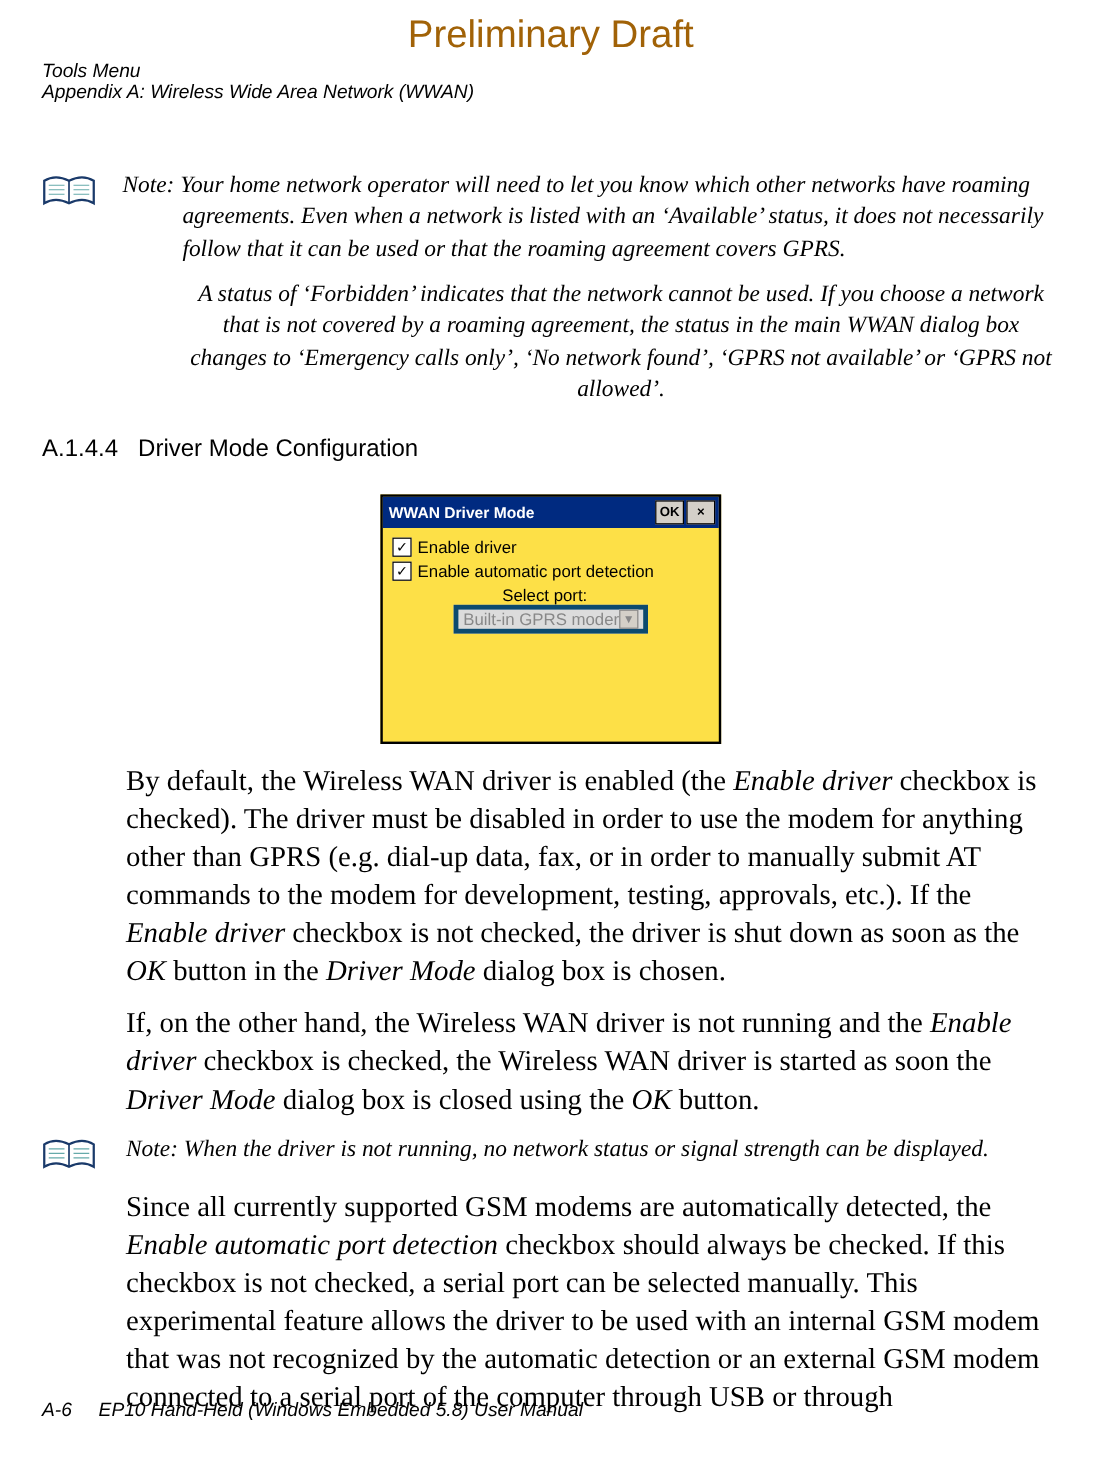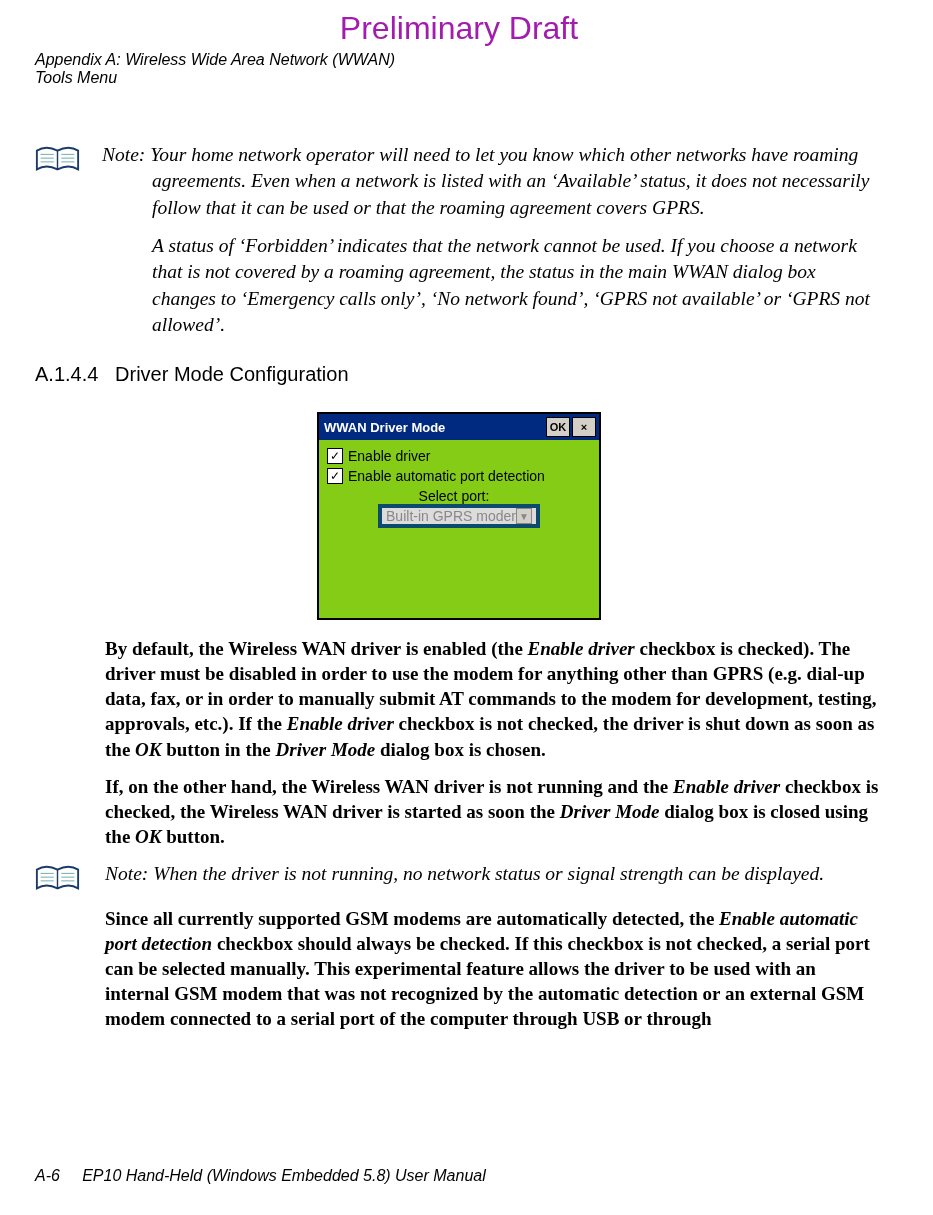--- a/index.html
+++ b/index.html
@@ -12,21 +12,21 @@
   }
   .page {
     box-sizing: border-box;
     width: 933px;
     height: 1215px;
     padding: 10px 50px 30px 35px;
     position: relative;
   }
   .draft {
     text-align: center;
-    color: #a21caf;
+    color: #a16207;
     font-size: 32px;
     font-family: Arial, Helvetica, sans-serif;
     margin-bottom: 4px;
   }
   .appendix {
     font-family: "Trebuchet MS", Verdana, Arial, sans-serif;
     font-style: italic;
     font-size: 16px;
     margin-bottom: 55px;
   }
@@ -62,25 +62,24 @@
     padding-left: 50px;
     text-indent: -50px;
   }
   .section-h {
     font-family: "Trebuchet MS", Verdana, Arial, sans-serif;
     font-weight: normal;
     font-size: 20px;
     margin: 24px 0 26px 0;
   }
   .body-text {
-    font-size: 19px;
+    font-size: 24px;
     line-height: 1.32;
     margin-left: 70px;
     margin-bottom: 12px;
-    font-weight: bold;
   }
   .body-text .it { font-style: italic; }
   .note2 {
     display: flex;
     align-items: flex-start;
     margin: 8px 0 8px 0;
   }
   .note2 .note-icon { margin-right: 25px; }
   .note2 .note-body {
     font-style: italic;
@@ -97,21 +96,21 @@
   }
   
   .dialog-wrap {
     display: flex;
     justify-content: center;
     margin: 0 0 16px 0;
   }
   .dialog {
     width: 280px;
     border: 2px solid #000;
-    background: #84cc16;
+    background: #fde047;
     font-family: Tahoma, Arial, sans-serif;
     font-size: 13px;
   }
   .titlebar {
     display: flex;
     align-items: center;
     background: #002a80;
     color: #fff;
     font-weight: bold;
     padding: 3px 3px;
@@ -175,38 +174,38 @@
     font-size: 10px; color:#888;
   }
 </style>
 </head>
 <body>
 
 <div class="page">
   <div class="draft">Preliminary Draft</div>
 
   <div class="appendix">
+    <div>Tools Menu</div>
     <div>Appendix A: Wireless Wide Area Network (WWAN)</div>
-    <div>Tools Menu</div>
   </div>
 
   <div class="note-block">
     <div class="note-icon">
       <svg viewBox="0 0 48 32" width="45" height="30">
         <path d="M2 6 Q12 0 24 6 Q36 0 46 6 L46 26 Q36 20 24 26 Q12 20 2 26 Z" fill="#fff" stroke="#1a3a6a" stroke-width="2"></path>
         <path d="M24 6 L24 26" stroke="#1a3a6a" stroke-width="1.5"></path>
         <path d="M6 10 L20 10 M6 14 L20 14 M6 18 L20 18 M28 10 L42 10 M28 14 L42 14 M28 18 L42 18" stroke="#6aa" stroke-width="1"></path>
       </svg>
     </div>
     <div class="note-body">
       <div class="note-indent">
         <span class="note-label">Note:</span>
         <span class="note-text">Your home network operator will need to let you know which other networks have roaming agreements. Even when a network is listed with an ‘Available’ status, it does not necessarily follow that it can be used or that the roaming agreement covers GPRS.</span>
       </div>
-      <span class="note-para2" style="padding-left:50px;">A status of ‘Forbidden’ indicates that the network cannot be used. If you choose a network that is not covered by a roaming agreement, the status in the main WWAN dialog box changes to ‘Emergency calls only’, ‘No network found’, ‘GPRS not available’ or ‘GPRS not allowed’.</span>
+      <span class="note-para2" style="padding-left:50px;text-align:center;">A status of ‘Forbidden’ indicates that the network cannot be used. If you choose a network that is not covered by a roaming agreement, the status in the main WWAN dialog box changes to ‘Emergency calls only’, ‘No network found’, ‘GPRS not available’ or ‘GPRS not allowed’.</span>
     </div>
   </div>
 
   <div class="section-h">
     <span>A.1.4.4</span>&nbsp;&nbsp;&nbsp;<span>Driver Mode Configuration</span>
   </div>
 
   <div class="dialog-wrap">
     <div class="dialog">
       <div class="titlebar">

